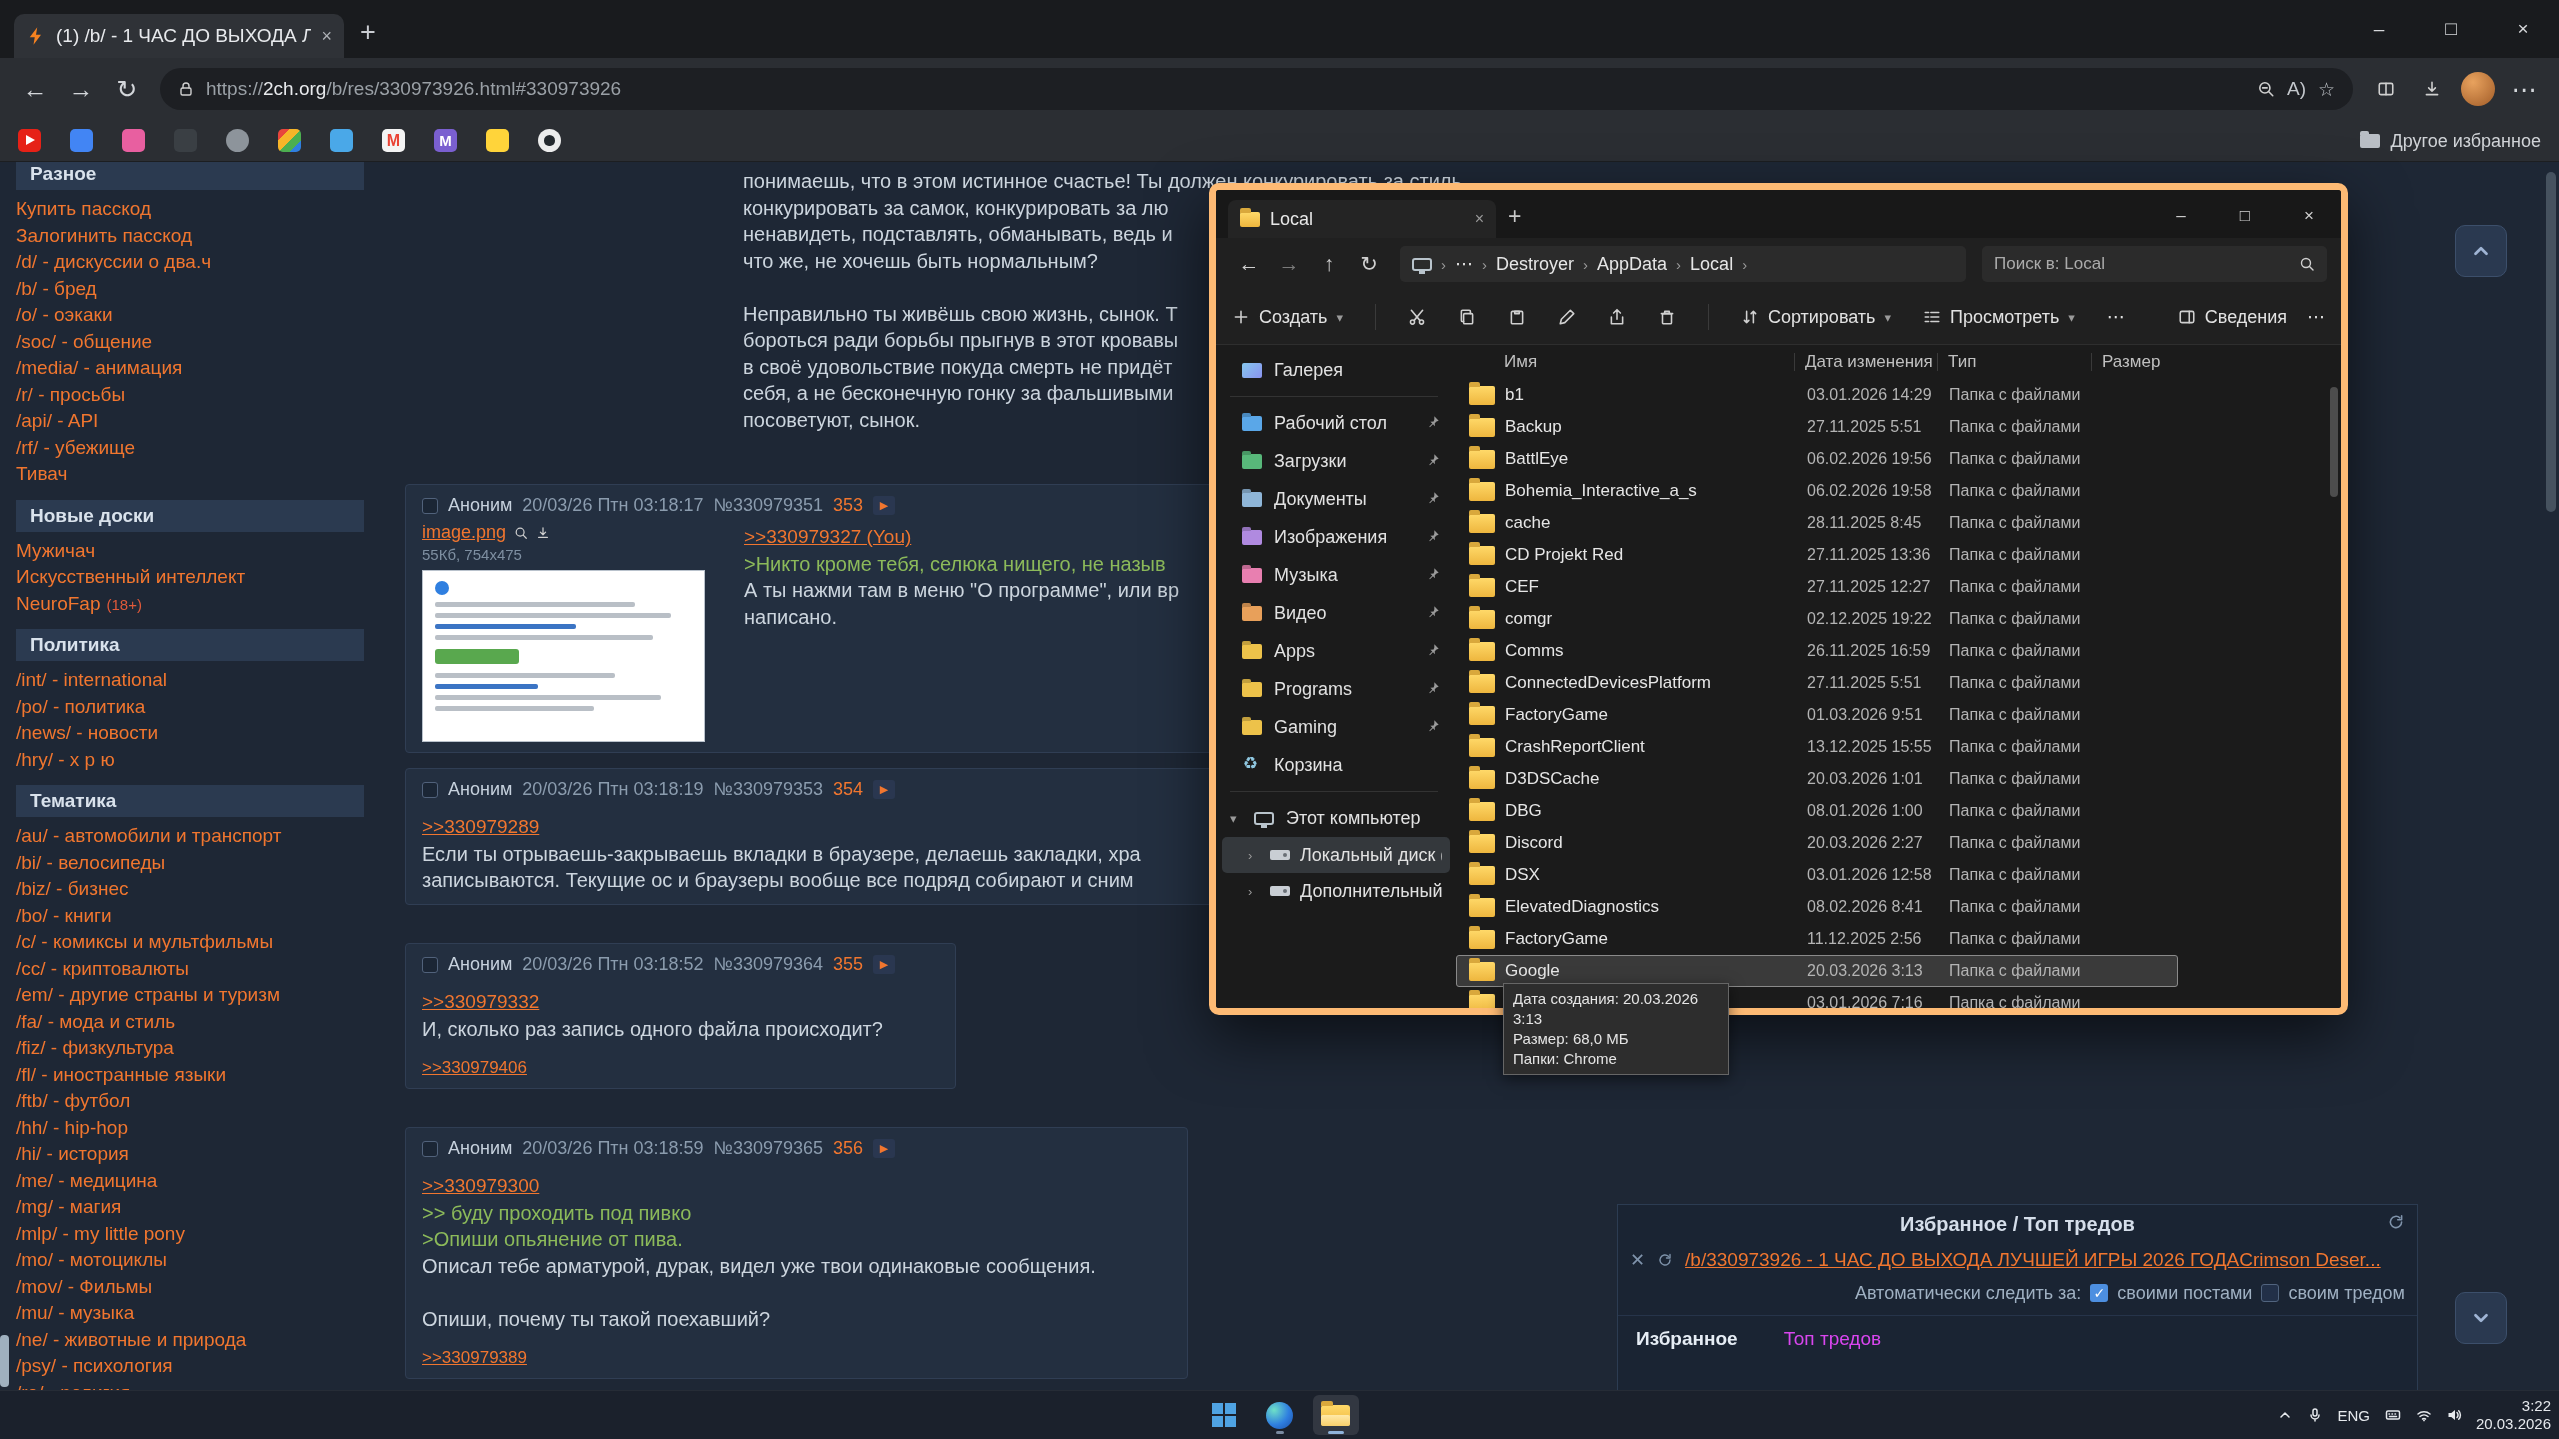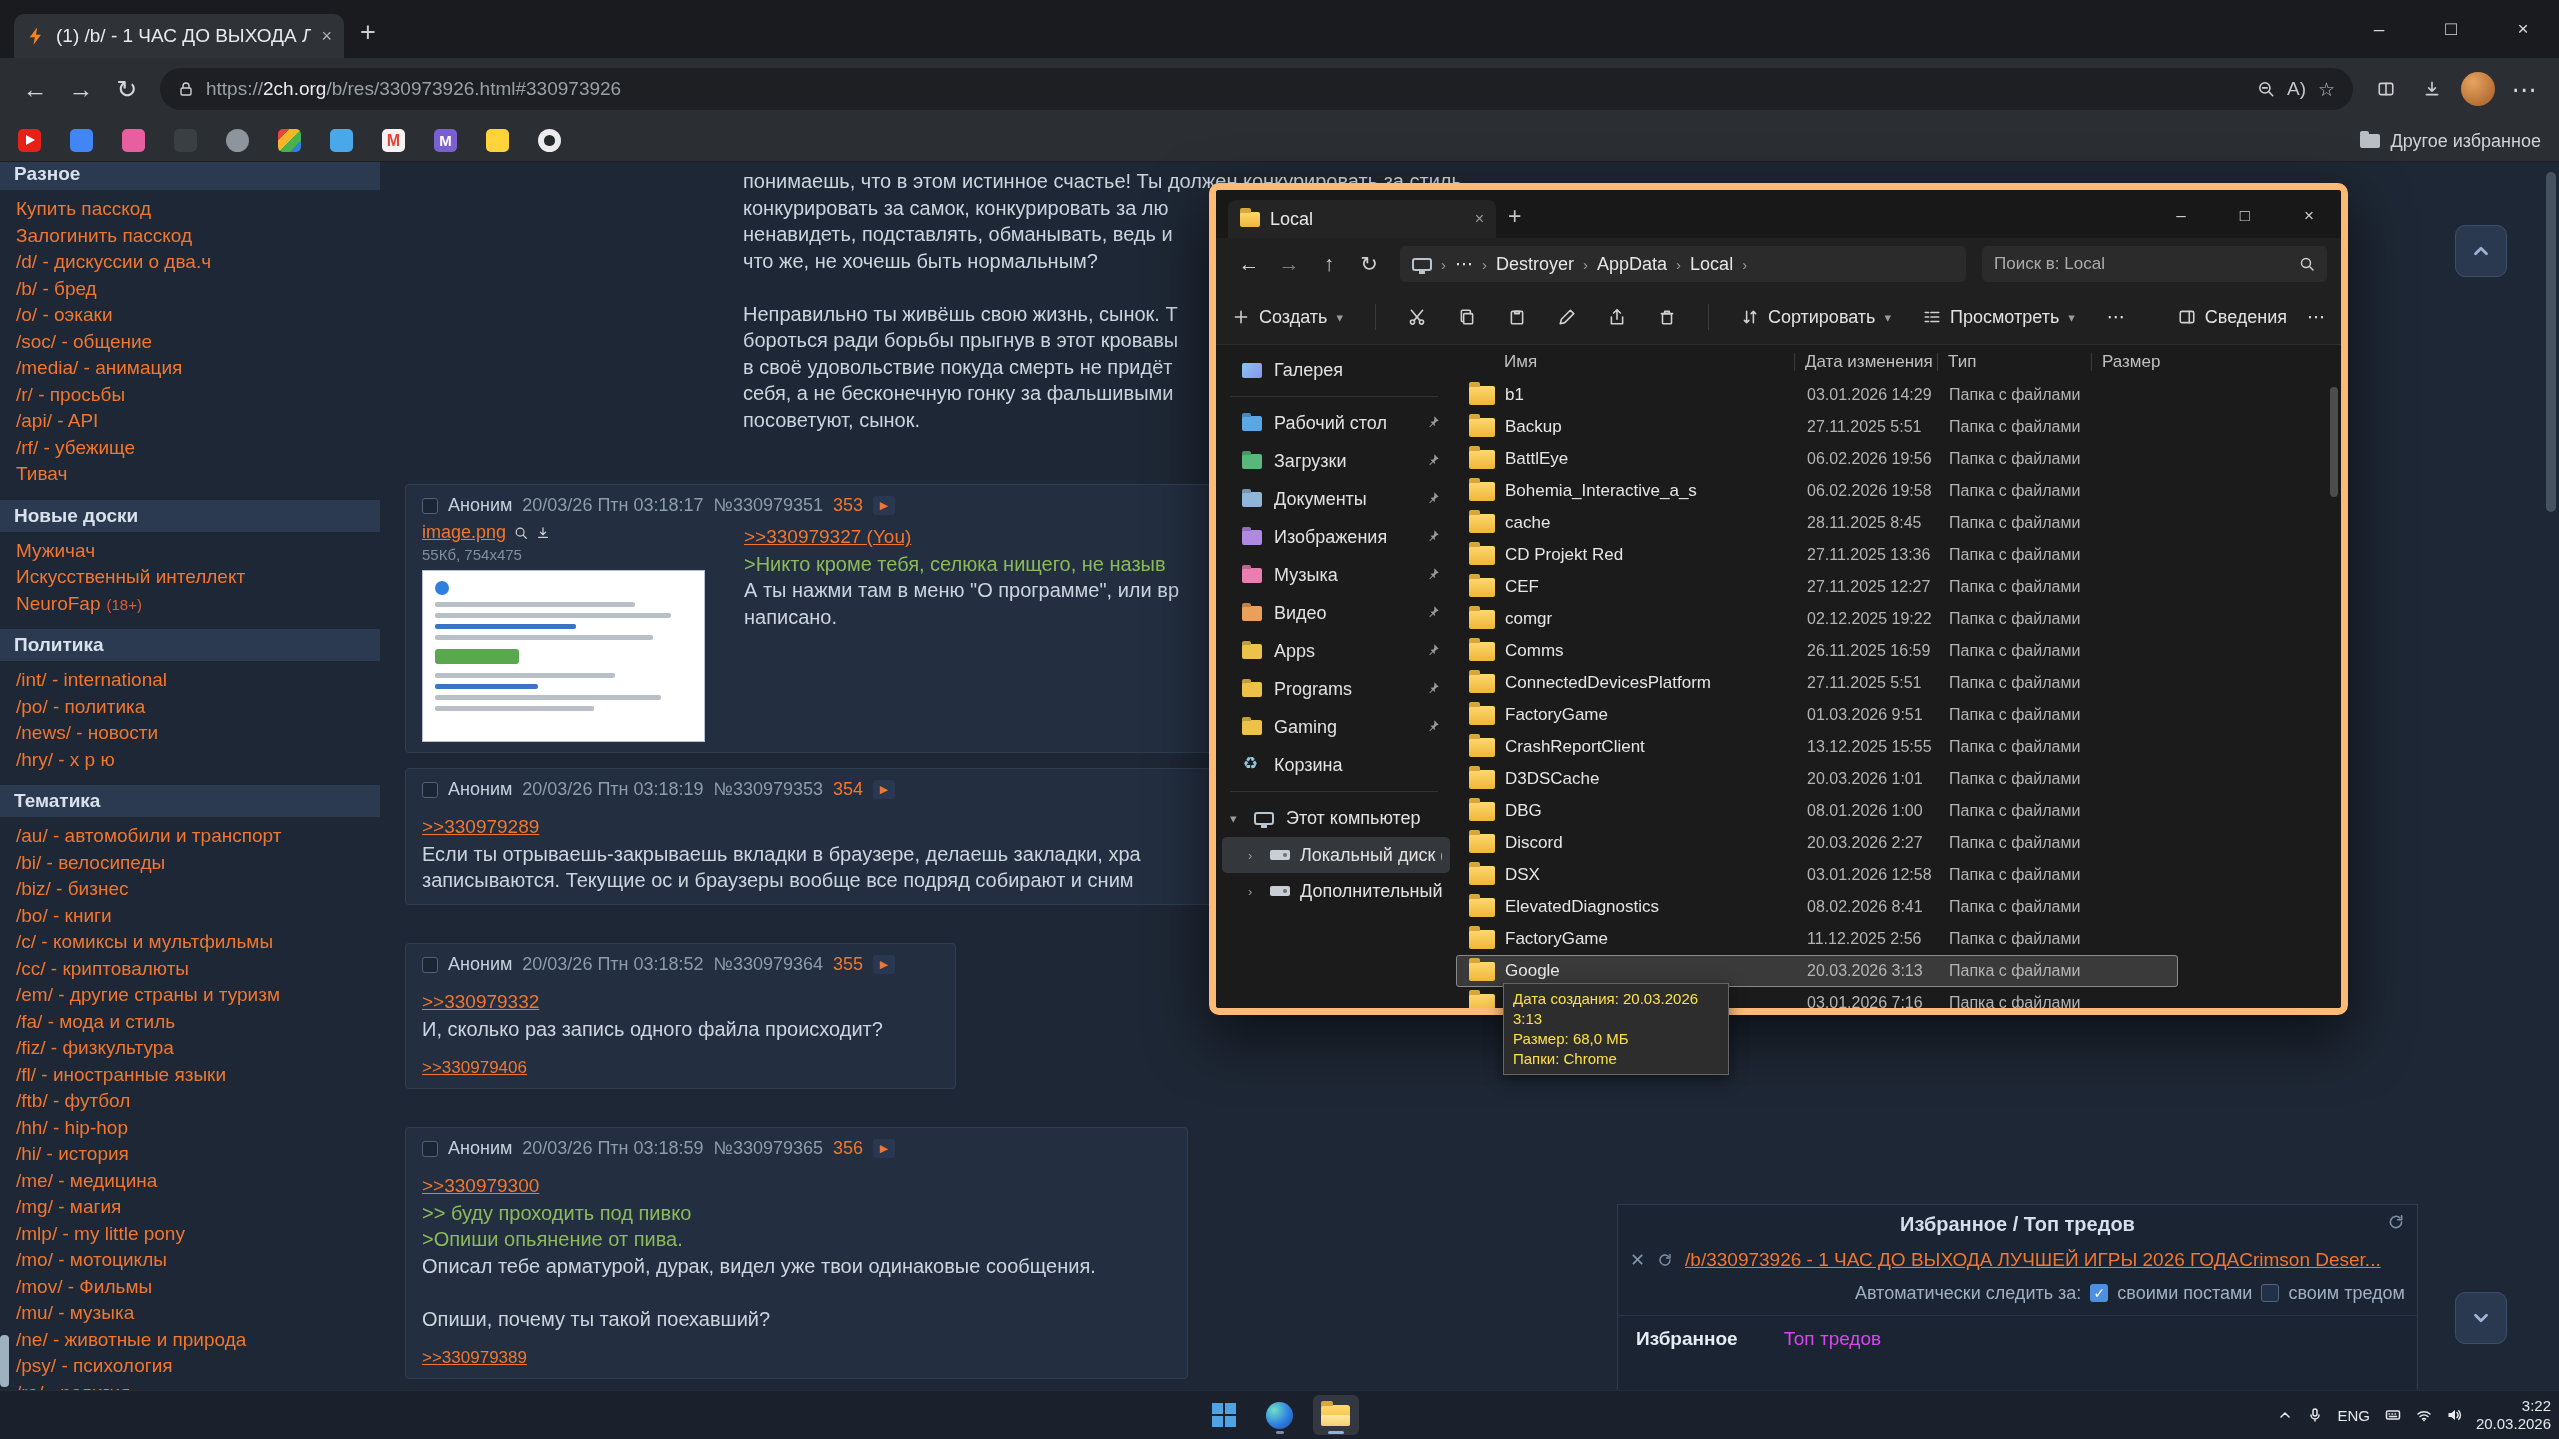--- a/index.html
+++ b/index.html
@@ -38,21 +38,21 @@
   .bmi-purple::after{content:"M"}
   .bmi-yellow{background:#ffd43a}
   .bmi-github{background:#ececec;border-radius:50%}
   .bmi-github::after{content:"";position:absolute;left:6px;top:6px;width:11px;height:11px;border-radius:50% 50% 45% 45%;background:#24292e}
   #bm-right{margin-left:auto;display:flex;align-items:center;gap:10px;color:#d0d3d7;font-size:18px}
   .mini-folder{width:20px;height:14px;background:#b9bec5;border-radius:2px;position:relative}
   .mini-folder::after{content:"";position:absolute;top:-3px;left:0;width:9px;height:4px;background:#b9bec5;border-radius:2px 2px 0 0}
   
   #page{position:absolute;top:162px;left:0;right:0;height:1229px;background:#1e2735;overflow:hidden}
   #boards{position:absolute;left:0;top:0;width:380px;height:100%;overflow:hidden;padding-top:2px;box-sizing:border-box}
-  .sb-head{background:#2b3a50;color:#d9e2ec;font-weight:bold;font-size:19px;padding:5px 14px;margin:12px 0 6px}
+  .sb-head{background:#2b3a50;color:#d9e2ec;font-weight:bold;font-size:19px;padding:5px 14px;margin:12px 16px 6px}
   .sb-sec:first-of-type .sb-head{margin-top:-6px}
   .sb-link{color:#f1762f;font-size:19px;line-height:25.5px;padding:0 16px;white-space:nowrap;cursor:pointer}
   .sb-extra{color:#e05a3a;font-size:15px;margin-left:6px}
   #sb-thumb{position:absolute;left:0;bottom:4px;width:9px;height:52px;background:#9fb0bf;border-radius:4px}
   .card{position:absolute;background:#232f40;border:1px solid #303e54;border-radius:4px;padding:10px 16px;box-sizing:border-box}
   .post-head{display:flex;align-items:center;gap:10px;font-size:18px;color:#8b9cae;white-space:nowrap}
   .p-toggle{width:14px;height:14px;border:1px solid #51627b;border-radius:3px;background:#1b2635;flex:none}
   .p-name{color:#c6d1dd}
   .p-ord{color:#f1762f}
   .p-replybtn{width:22px;height:19px;background:#2a3750;border-radius:3px;color:#f1762f;font-size:11px;display:flex;align-items:center;justify-content:center}
@@ -151,21 +151,21 @@
   .col-sep{width:1px;height:18px;background:#3a3a3a;margin:0 10px 0 0}
   .frow{display:flex;align-items:center;height:32px;width:722px;padding-left:12px;box-sizing:border-box;
     border:1px solid transparent;border-radius:3px;color:#e6e6e6;font-size:17px}
   .frow.hovered{background:#3a3a3a;border-color:#8a8a8a}
   .fic{width:26px;height:19px;border-radius:2px;background:linear-gradient(180deg,#ffd969,#eeb63e);position:relative;flex:none;margin-right:10px}
   .fic::after{content:"";position:absolute;top:-4px;left:0;width:11px;height:5px;border-radius:2px 2px 0 0;background:#d9a83c}
   .fn{width:302px;white-space:nowrap;overflow:hidden}
   .fd{width:142px;color:#b4b4b4;font-size:16px}
   .ftp{color:#b4b4b4;font-size:16px}
   .ex-scroll{position:absolute;right:3px;top:42px;width:8px;height:110px;background:#4d4d4d;border-radius:4px}
-  #tooltip{position:absolute;left:1503px;top:983px;width:226px;background:#2d2d2d;border:1px solid #666;color:#fde047;
+  #tooltip{position:absolute;left:1503px;top:983px;width:226px;background:#2d2d2d;border:1px solid #666;color:#e5e5e5;
     font-size:15px;line-height:20px;padding:5px 9px;z-index:12;box-shadow:0 4px 14px rgba(0,0,0,.5);box-sizing:border-box}
   
   #taskbar{position:absolute;left:0;bottom:0;right:0;height:48px;background:#1b212c;border-top:1px solid rgba(255,255,255,.05);z-index:20}
   .tb-center{position:absolute;left:50%;top:0;transform:translateX(-50%);display:flex;gap:10px;height:48px;align-items:center}
   .tb-btn{width:46px;height:40px;border-radius:6px;display:flex;align-items:center;justify-content:center;position:relative}
   .tb-btn.active{background:rgba(255,255,255,.10)}
   .tb-ind{position:absolute;bottom:1px;left:50%;transform:translateX(-50%);width:16px;height:3px;border-radius:2px;background:#8fb3da}
   .tb-ind.small{width:8px;background:#7a8aa0}
   .winlogo{display:grid;grid-template-columns:11px 11px;grid-template-rows:11px 11px;gap:2px}
   .winlogo span{background:#4fa3e3}

